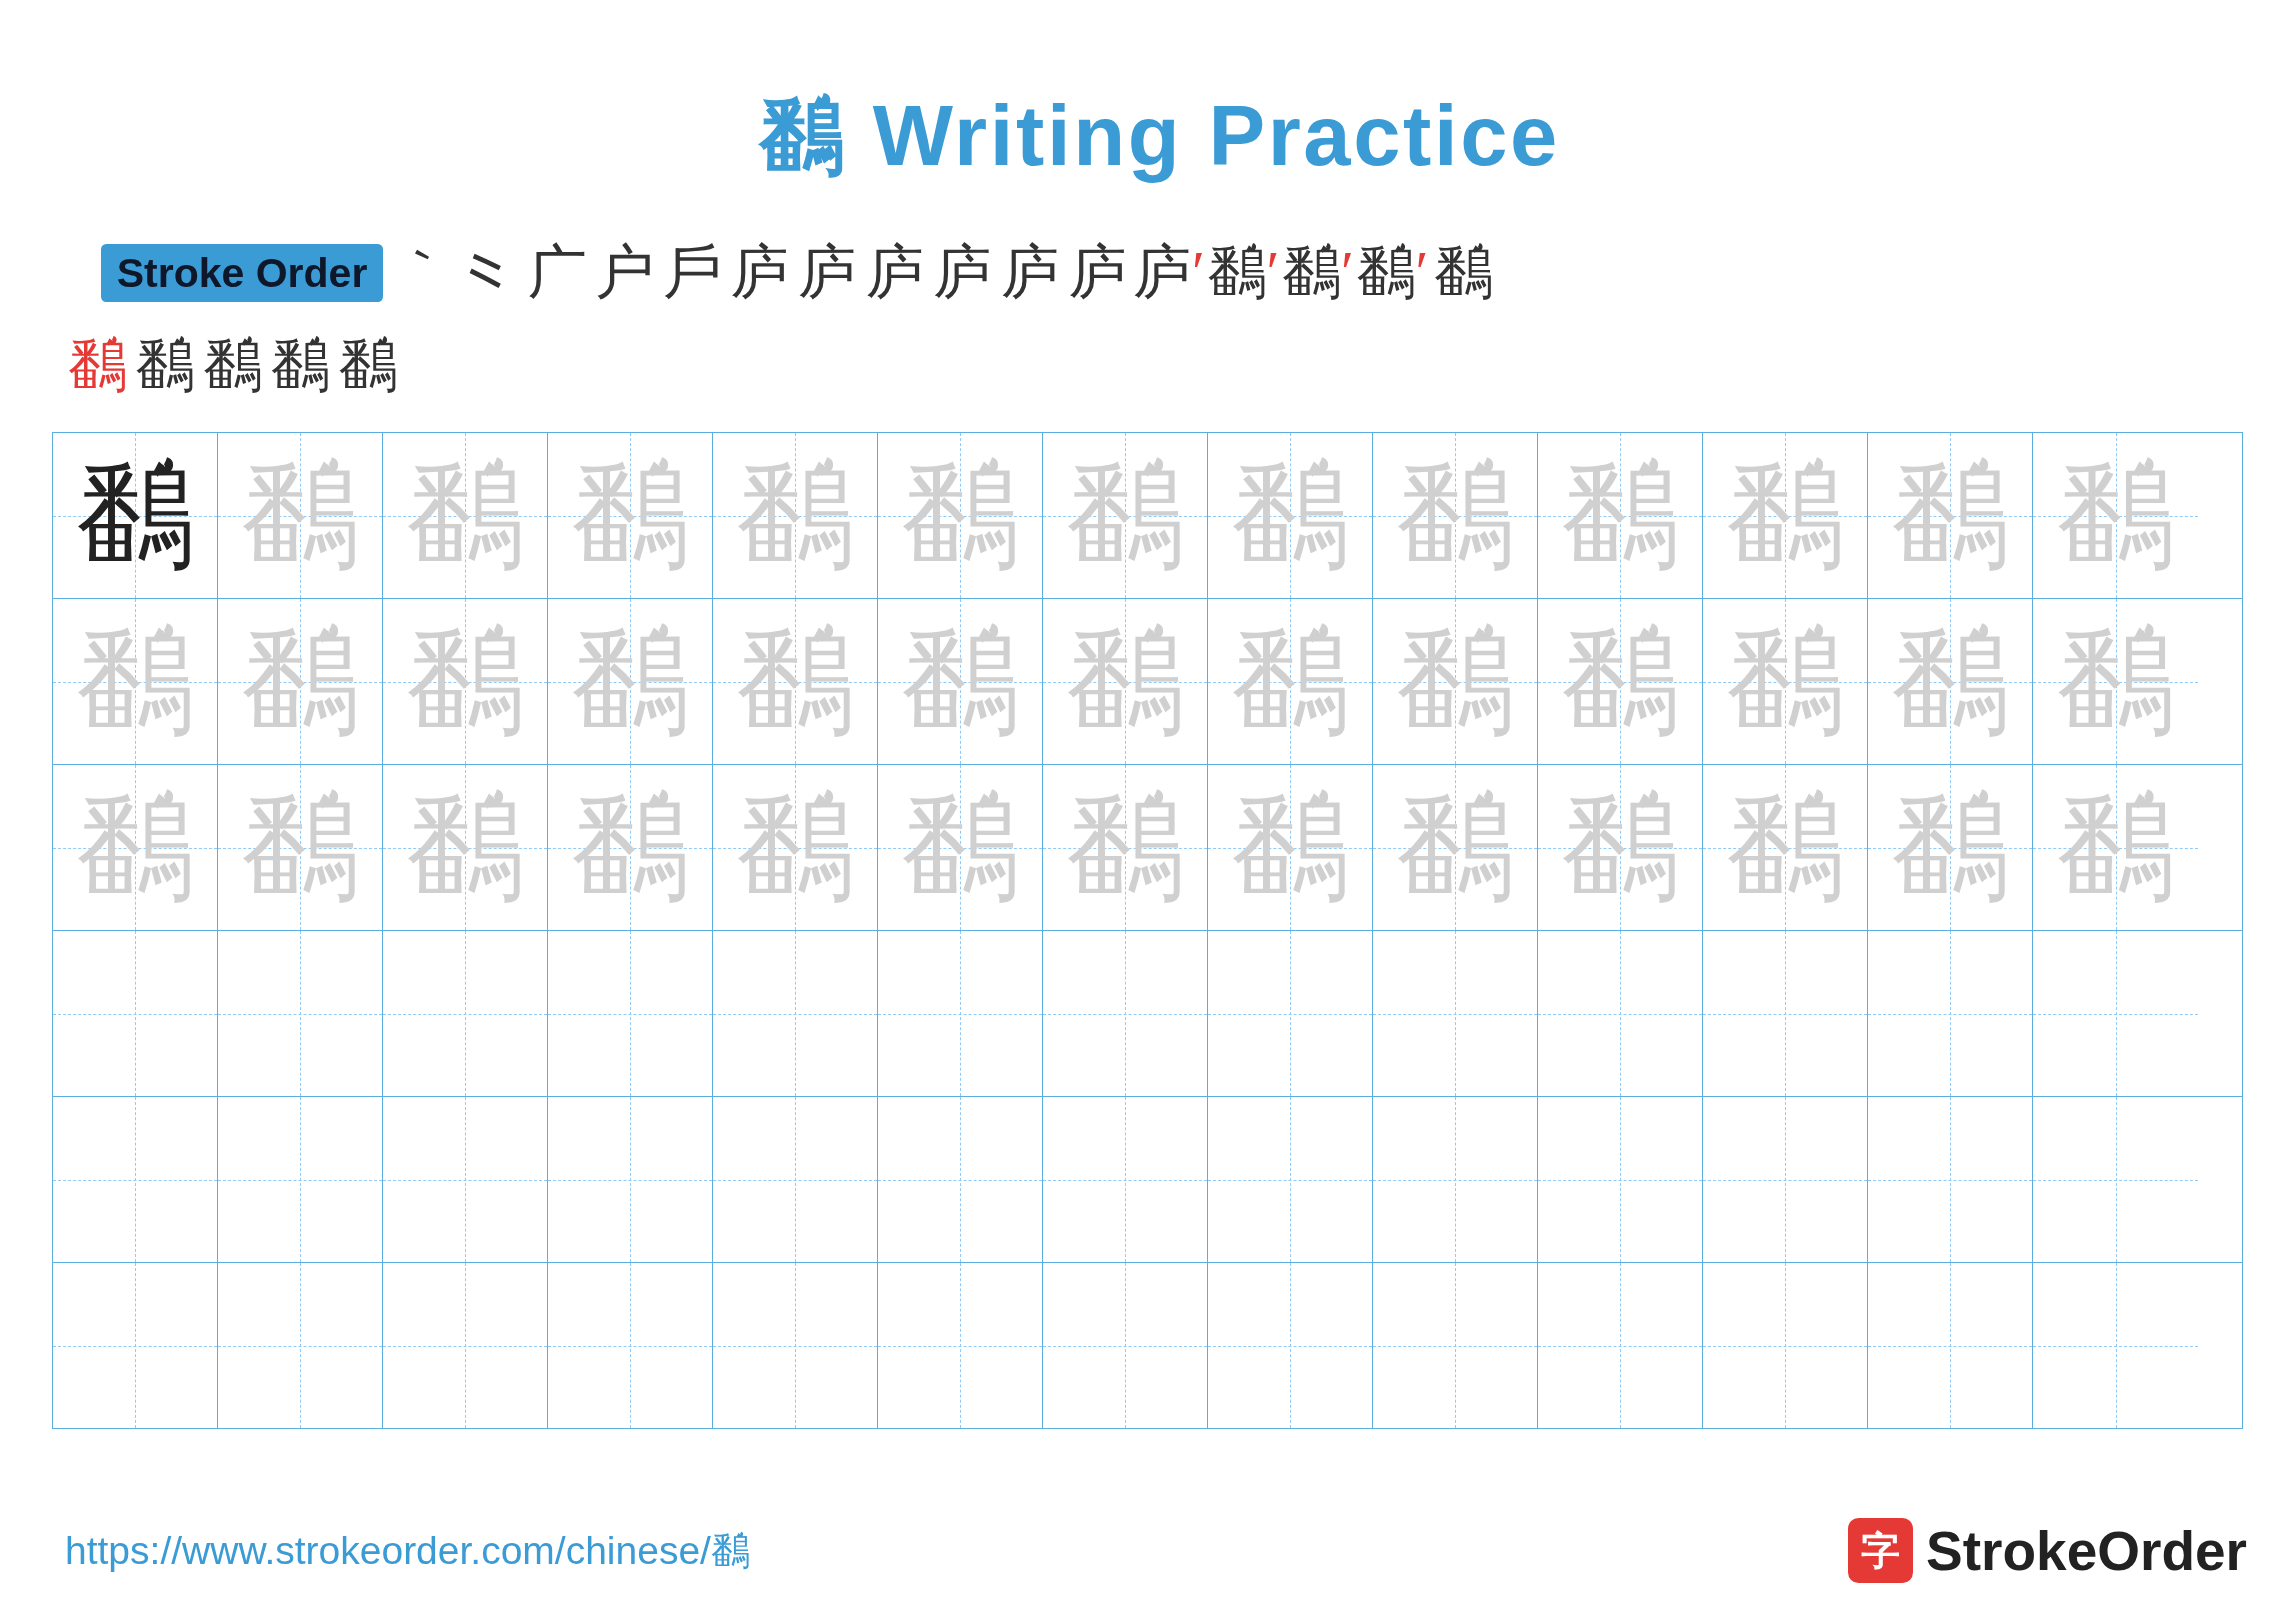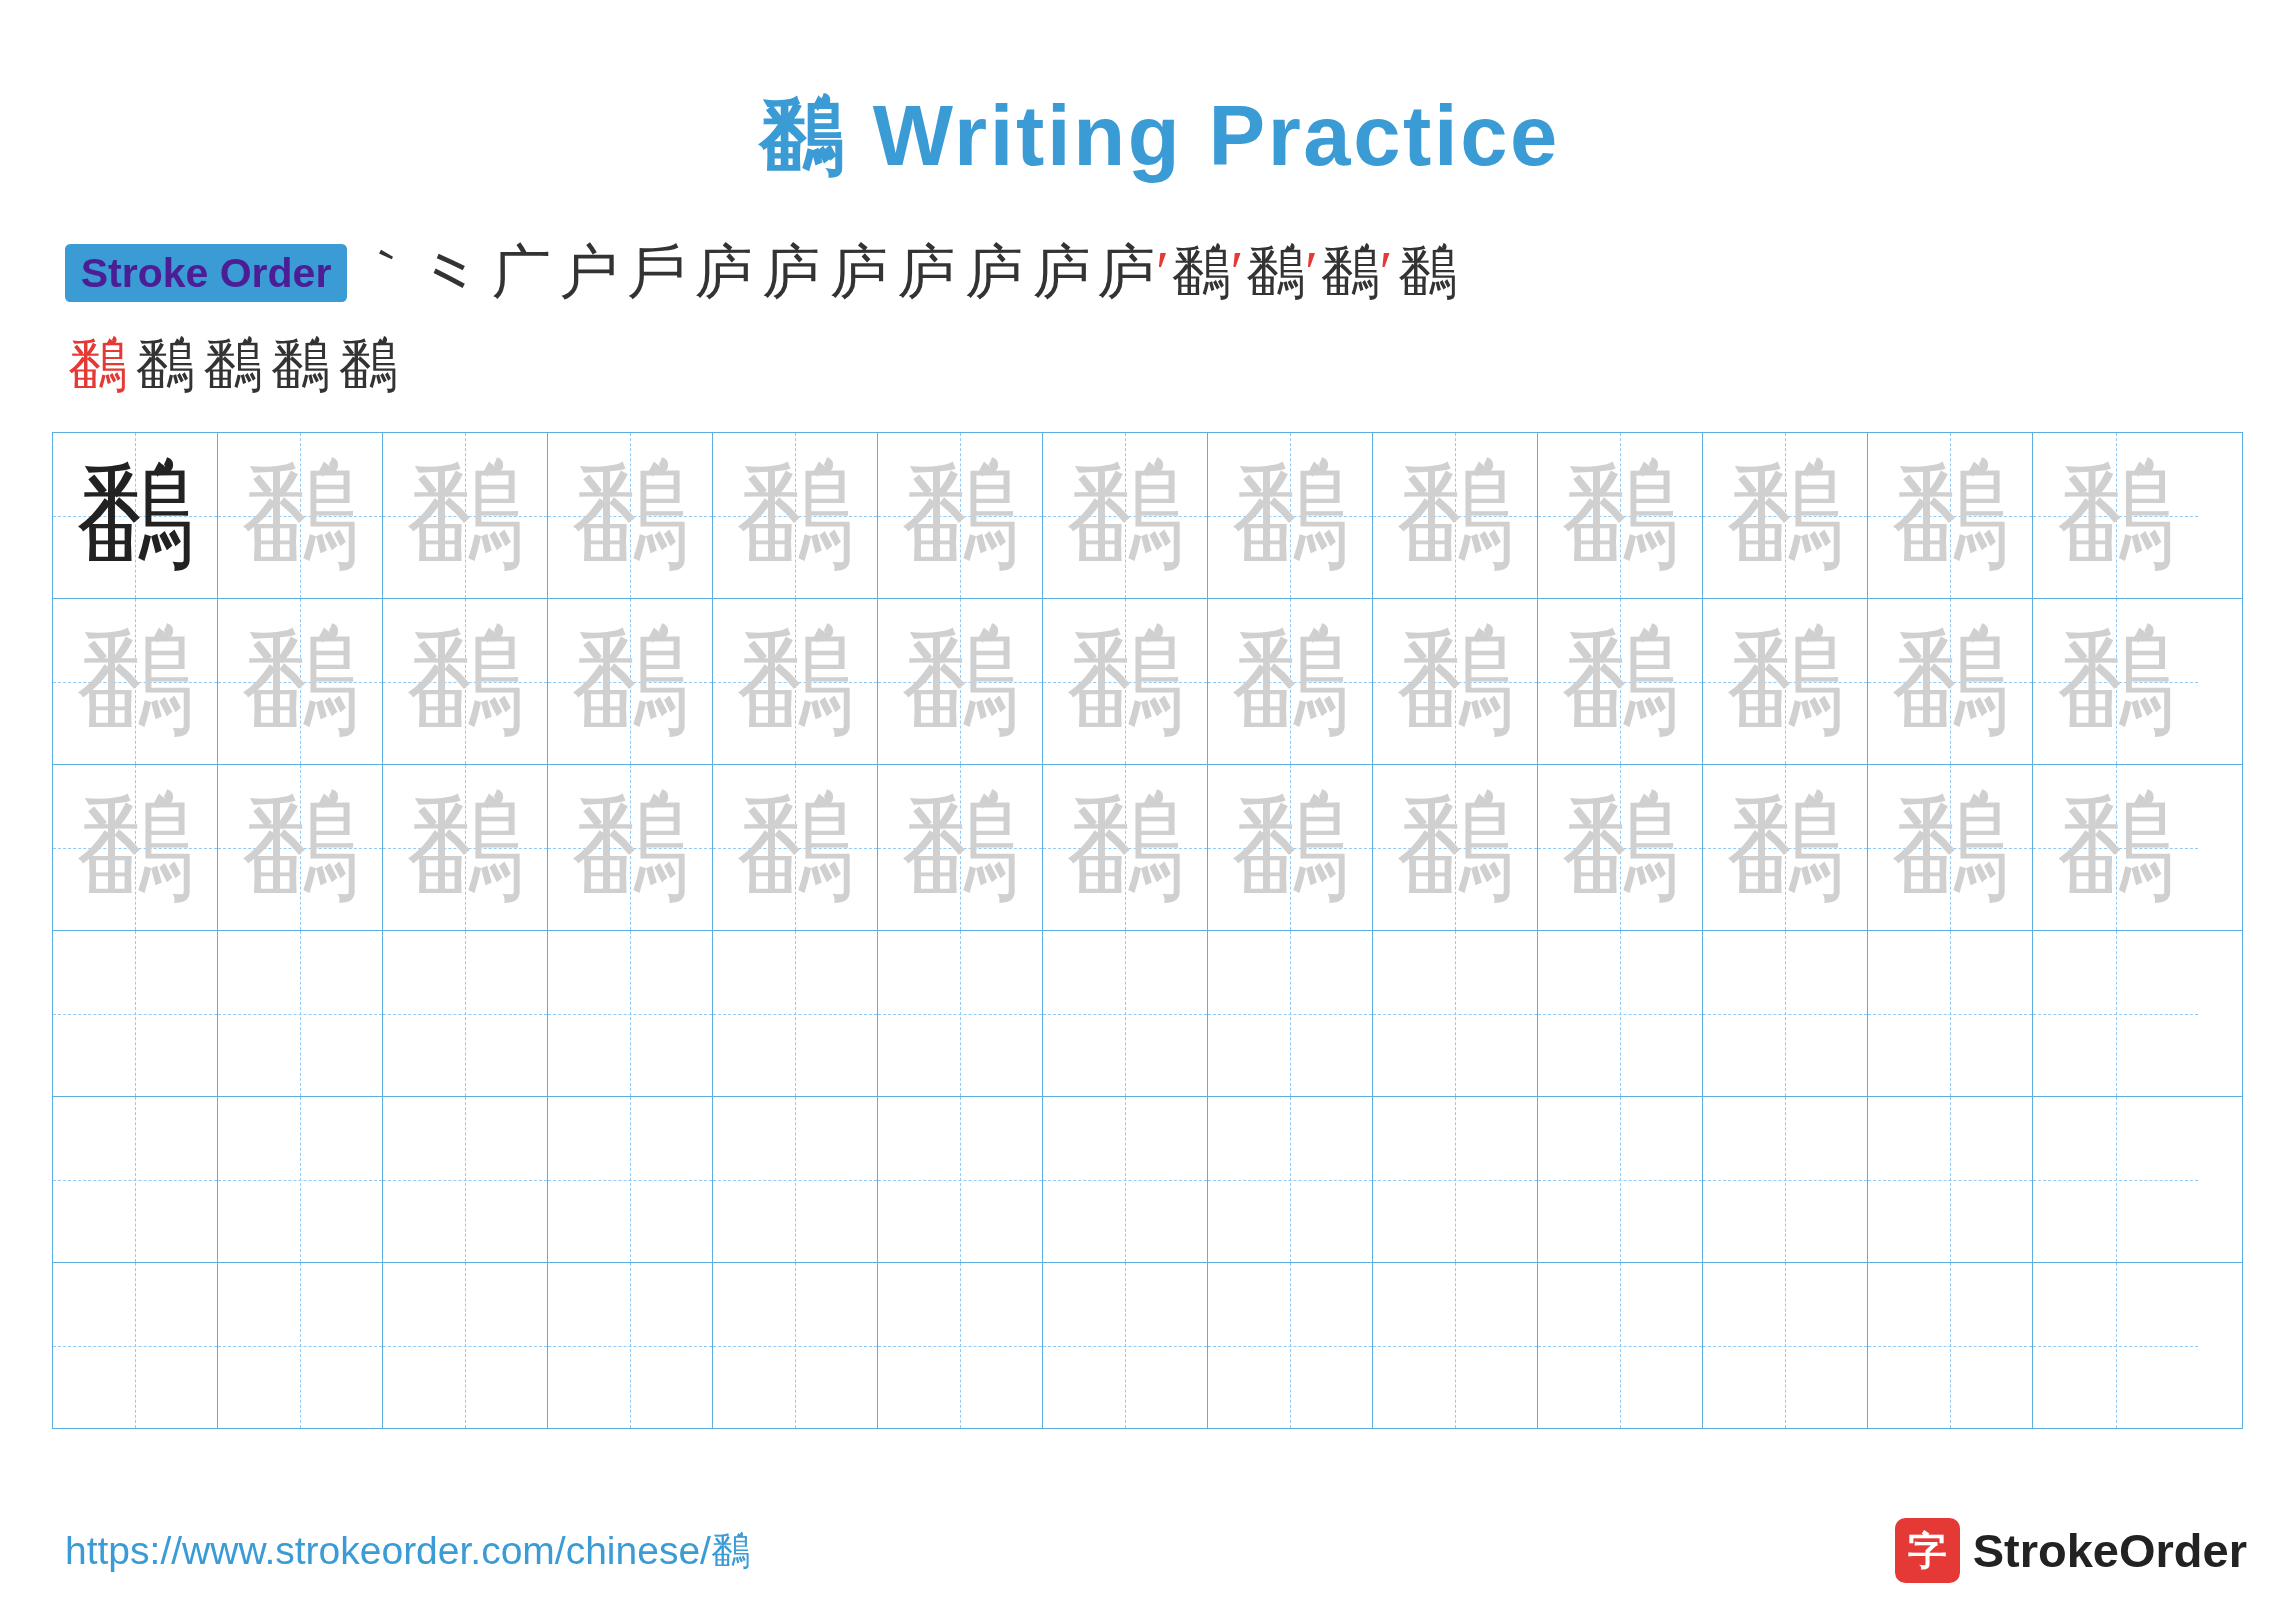--- a/index.html
+++ b/index.html
@@ -27,27 +27,28 @@
     
     .stroke-order-section {
       margin: 39px 65px 13px 65px;
       display: flex;
       flex-wrap: wrap;
       align-items: center;
       gap: 6.5px;
     }
     .stroke-order-badge {
       background: #3a9bd5;
-      color: #4c1d95;
+      color: #0f172a;
       font-size: 41px;
       font-family: Arial, sans-serif;
       font-weight: bold;
       padding: 5.2px 15.7px;
       border-radius: 5.2px;
       white-space: nowrap;
+      margin-left: 36px;
     }
     .stroke-chars {
       display: flex;
       flex-wrap: wrap;
       align-items: center;
       gap: 2.6px;
     }
     .stroke-char {
       font-size: 59px;
       color: #333;
@@ -155,21 +156,21 @@
       border-radius: 10.5px;
       display: flex;
       align-items: center;
       justify-content: center;
       color: white;
       font-size: 39px;
       font-family: serif;
       font-weight: bold;
     }
     .footer-logo-text {
-      font-size: 47px;
+      font-size: 55px;
       font-weight: bold;
       color: #222;
       font-family: Arial, sans-serif;
     }
   </style>
 </head>
 <body>
 
 <h1 class="title">鷭 Writing Practice</h1>
 

